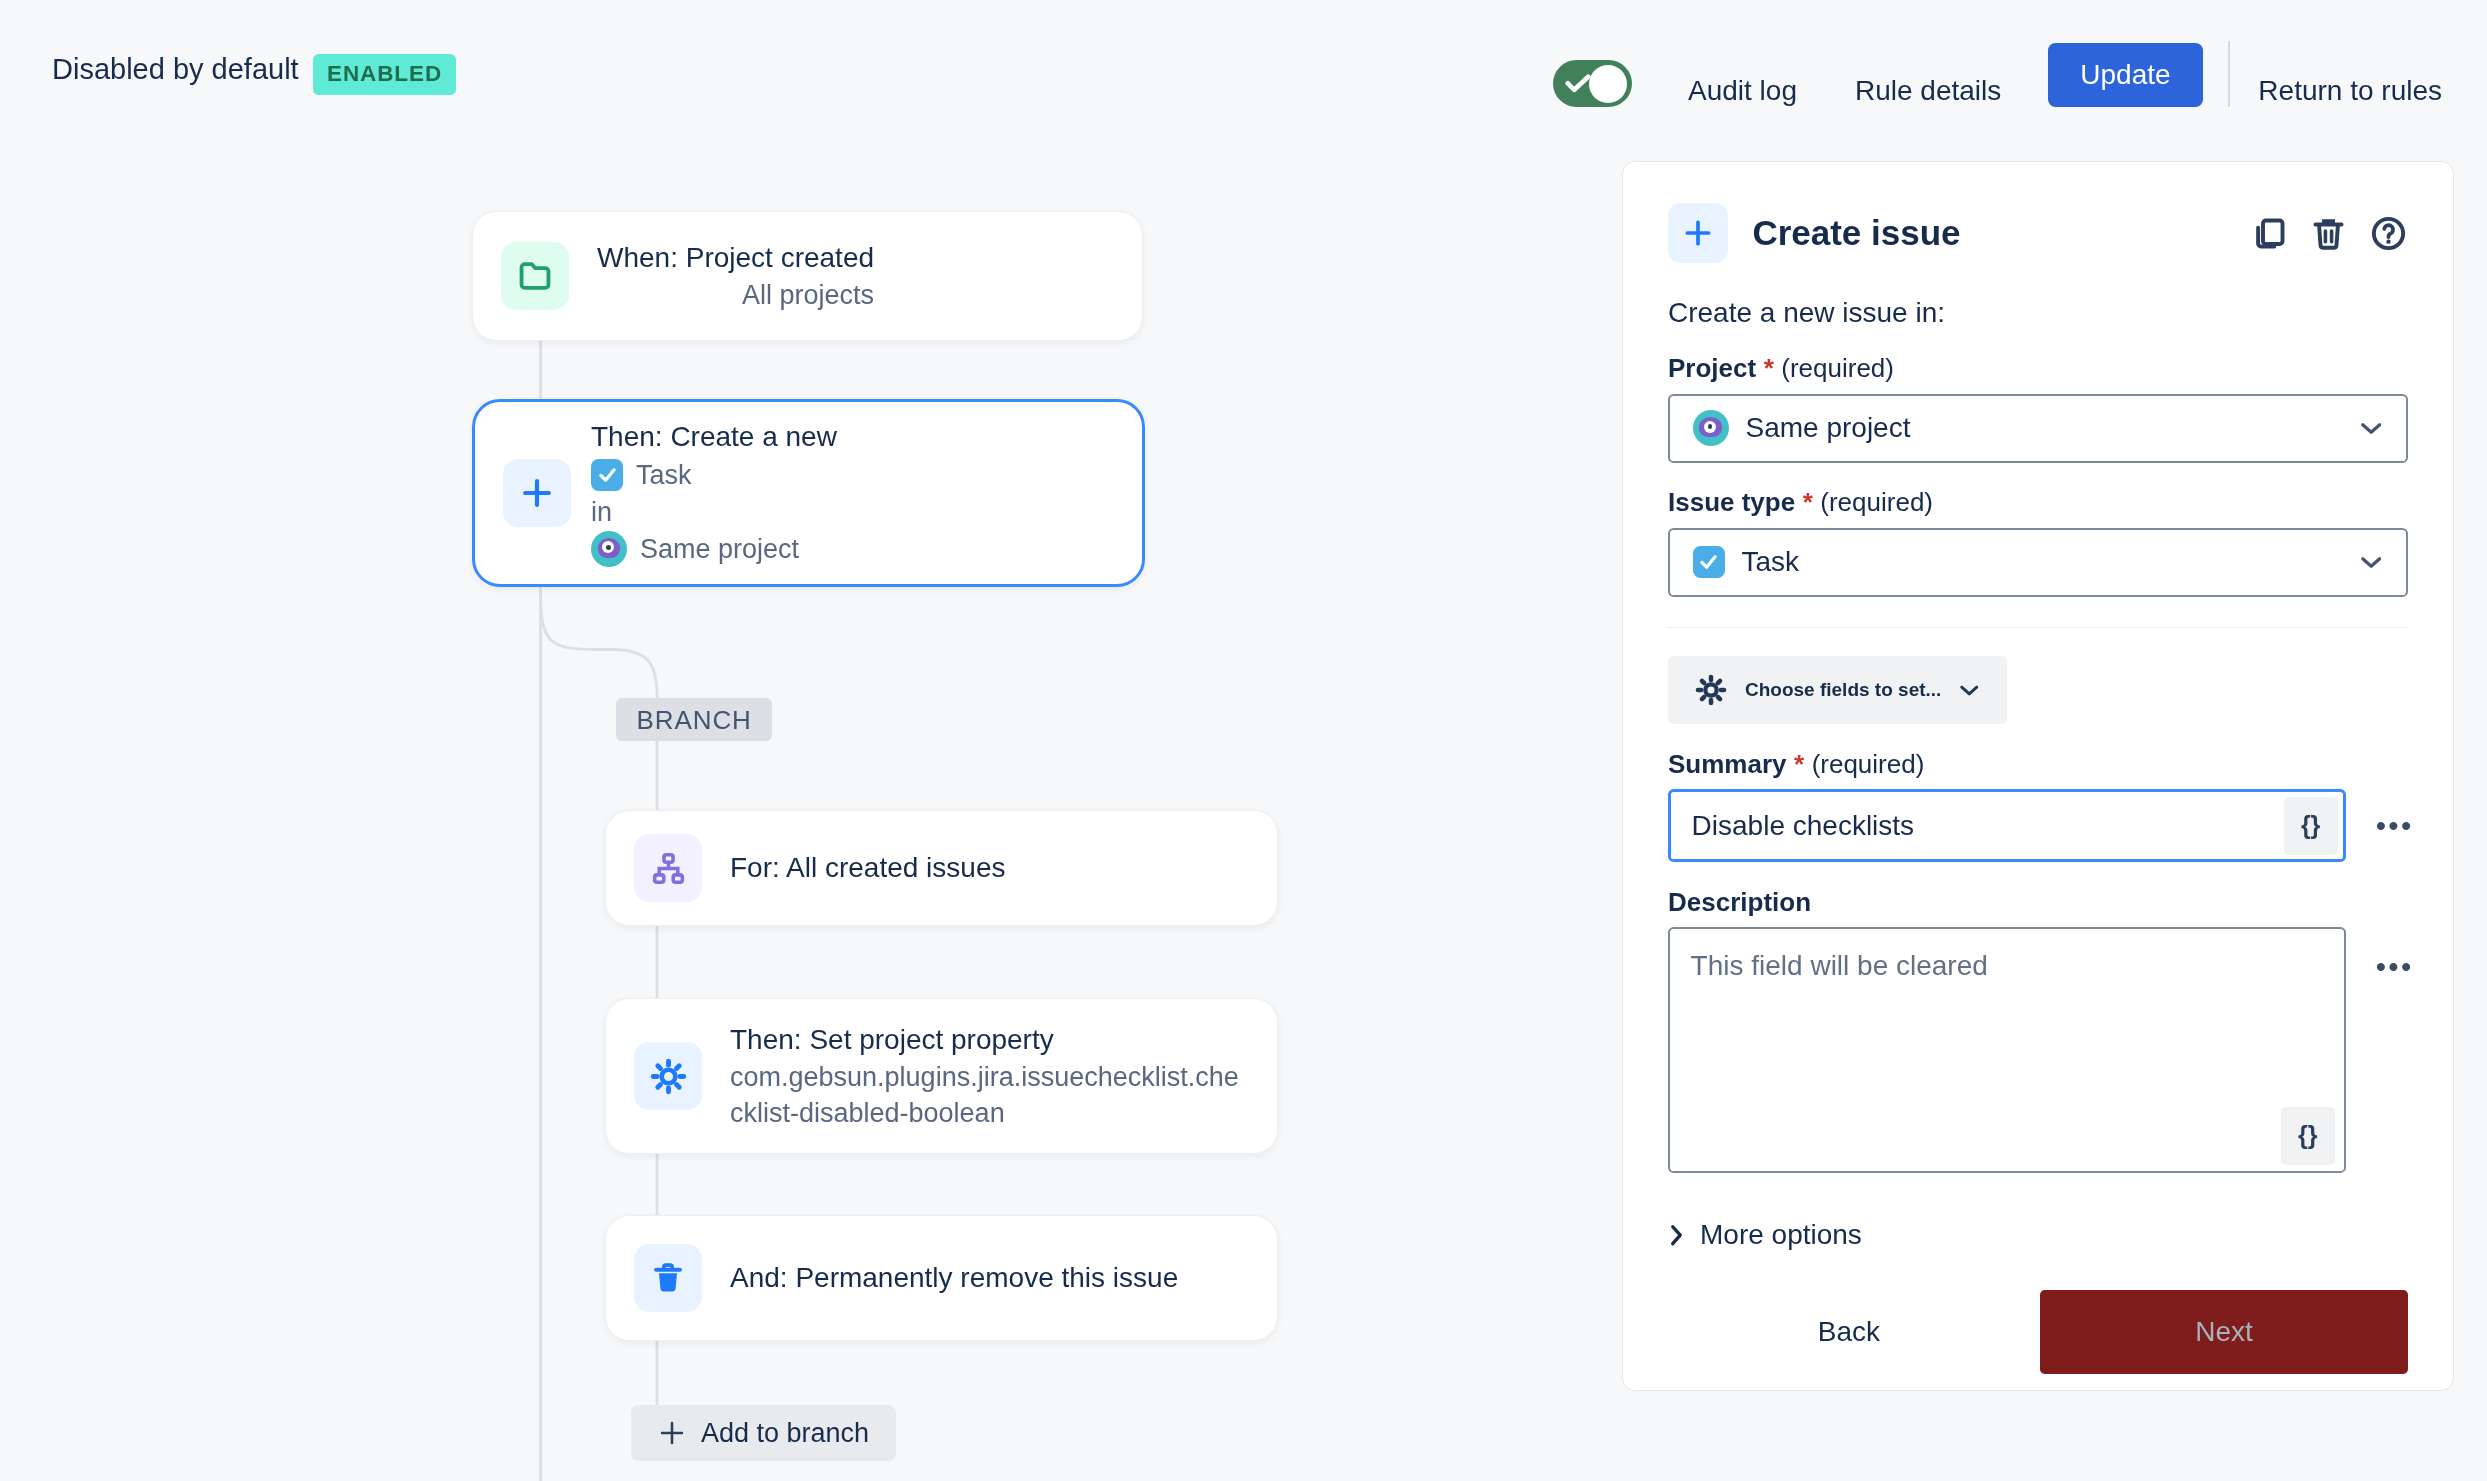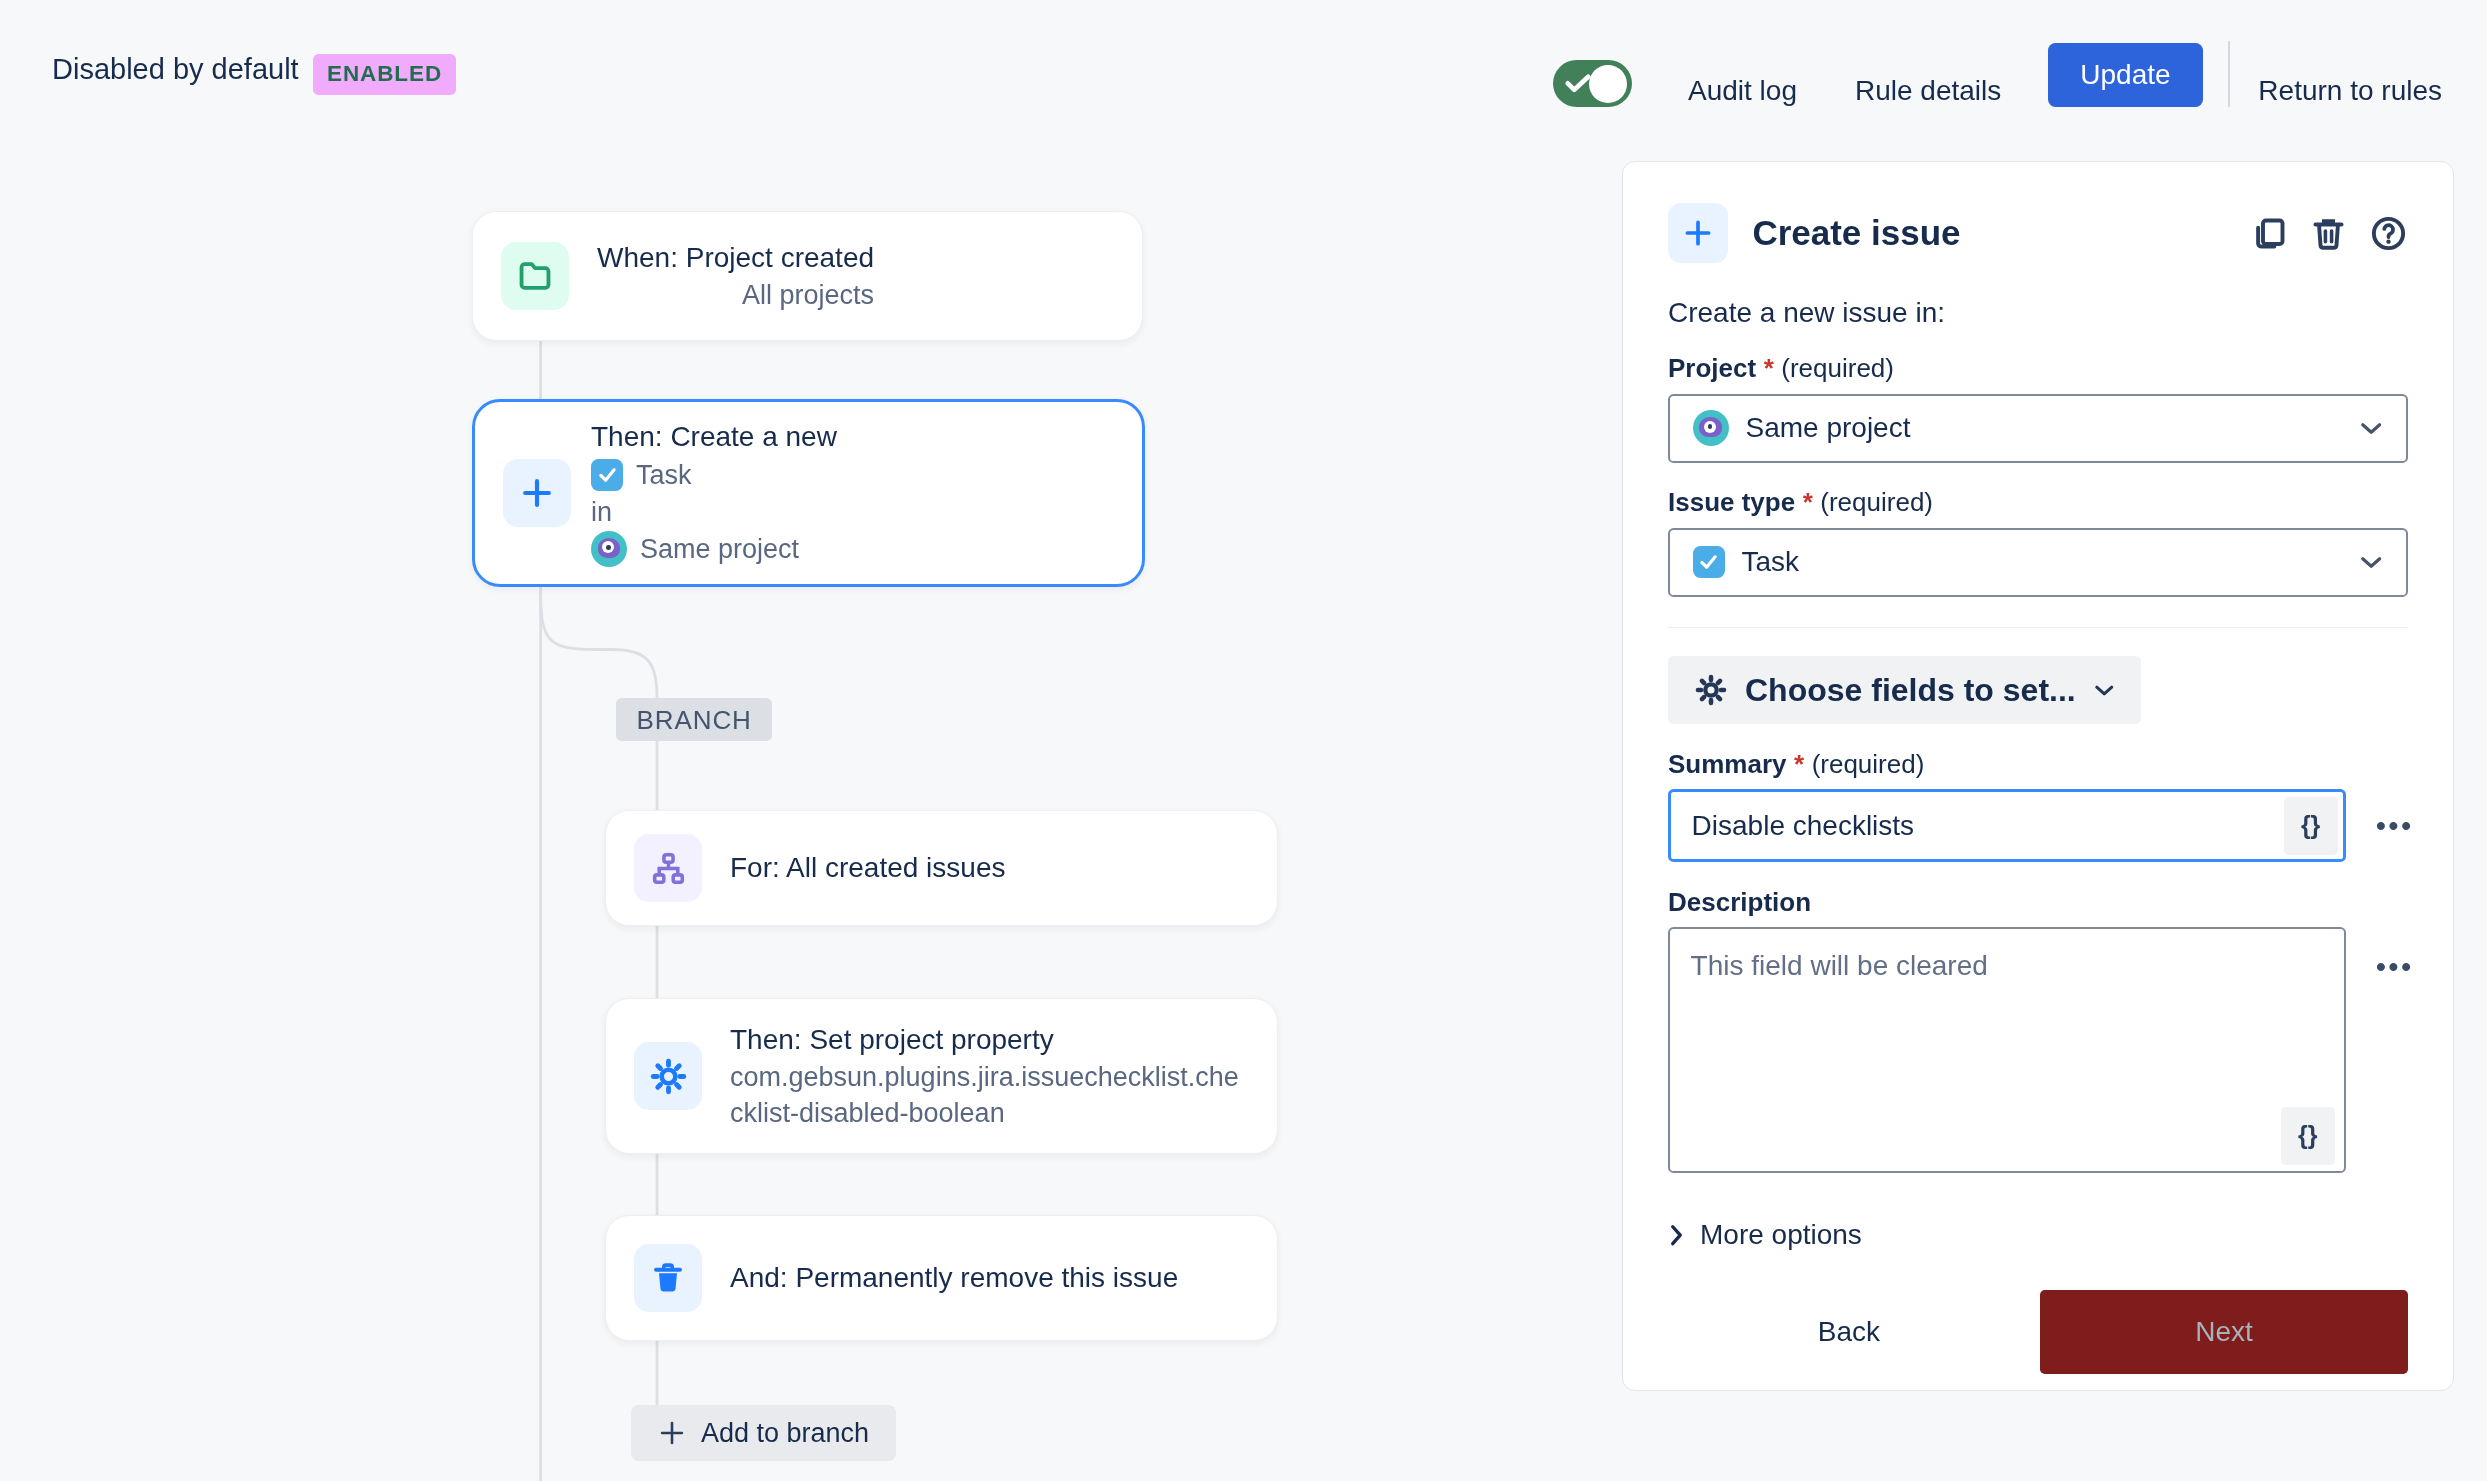--- a/index.html
+++ b/index.html
@@ -9,21 +9,21 @@
     font-family:"Liberation Sans", sans-serif;
     color:#172B4D;
     -webkit-font-smoothing:antialiased;
   }
   .page{position:relative;width:2487px;height:1482px;}
 
   
   .tb-title{position:absolute;left:52px;top:53px;font-size:29px;font-weight:500;color:#172B4D;}
   .tb-badge{
     position:absolute;left:313px;top:54px;
-    background:#f0abfc;color:#216E4E;
+    background:#5eead4;color:#216E4E;
     font-size:22.5px;font-weight:700;letter-spacing:0.9px;
     padding:9.4px 14px;border-radius:5.6px;line-height:1;
   }
   .tb-right{position:absolute;top:38px;right:45px;height:69px;display:flex;align-items:flex-end;}
   .toggle{
     position:relative;width:79px;height:47px;border-radius:24.4px;
     background:#42805A;cursor:pointer;flex:0 0 auto;
   }
   .toggle .knob{position:absolute;right:4.7px;top:4.7px;width:38px;height:38px;border-radius:50%;background:#fff;}
   .toggle svg{position:absolute;left:12.2px;top:13px;}
@@ -105,21 +105,21 @@
   .select{
     height:69px;border:2.8px solid #7D8998;border-radius:5.6px;background:#fff;
     display:flex;align-items:center;gap:17px;padding:0 22.5px;box-sizing:border-box;
     font-size:28px;color:#172B4D;cursor:pointer;
   }
   .select .chev{margin-left:auto;display:flex;}
   .p-divider{height:1.9px;background:#EBECF0;margin-top:30px;}
   .btn-choose{
     margin-top:28px;height:68px;background:#F1F2F4;border:none;border-radius:5.6px;
     display:inline-flex;align-items:center;gap:17px;padding:0 26px;cursor:pointer;
-    font-family:inherit;font-size:32px;font-weight:600;color:#172B4D;
+    font-family:inherit;font-size:19px;font-weight:600;color:#172B4D;
   }
   .field-row{display:flex;align-items:center;}
   .input-wrap{position:relative;width:678px;flex:0 0 auto;}
   .sum-input{
     width:100%;height:73px;box-sizing:border-box;
     border:3.8px solid #388BFF;border-radius:5.6px;
     font-family:inherit;font-size:28px;color:#172B4D;
     padding:0 84px 0 20.6px;outline:none;background:#fff;
   }
   .braces-btn{

